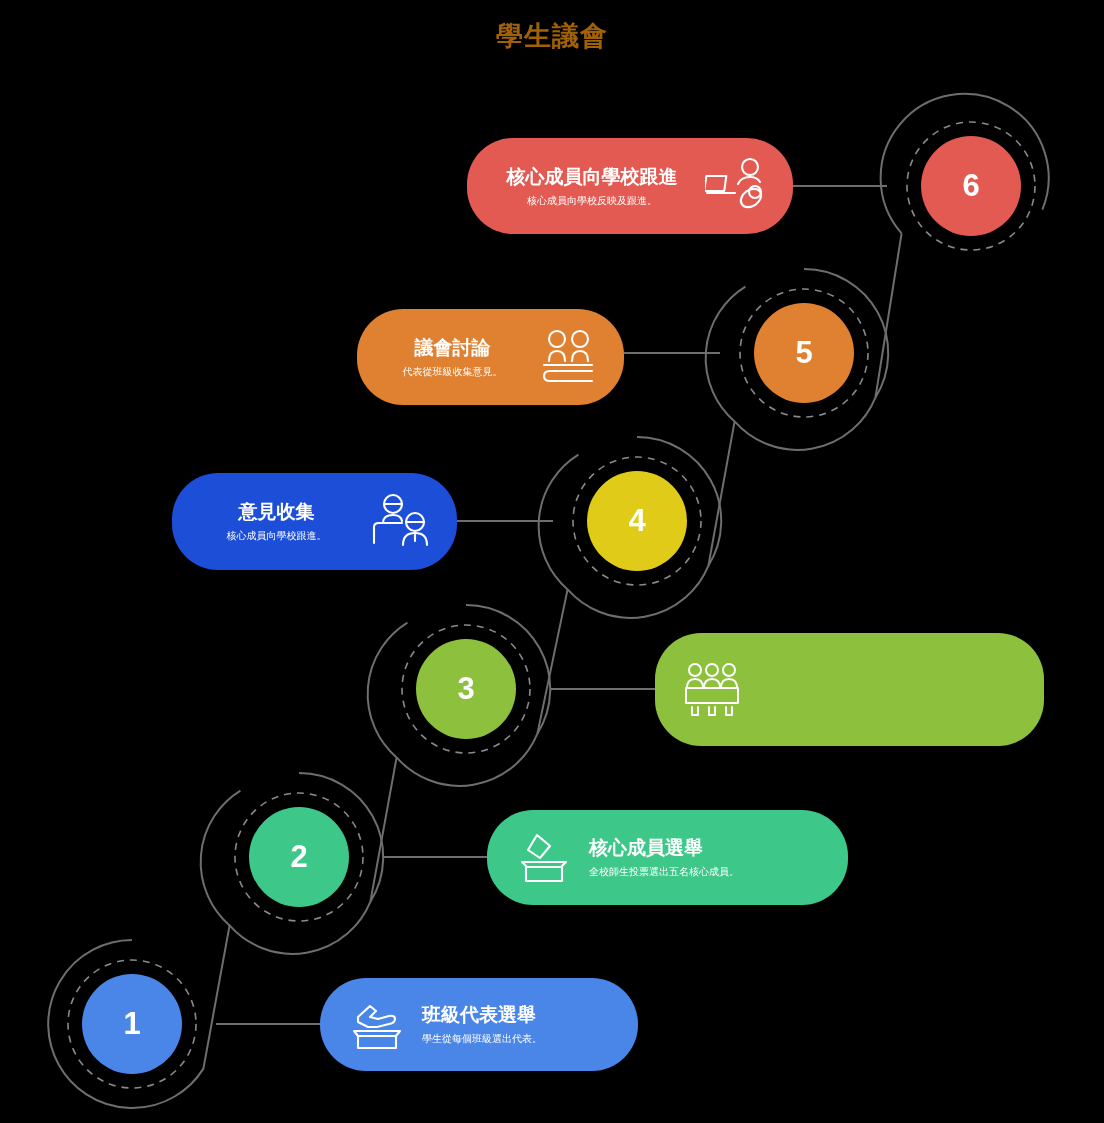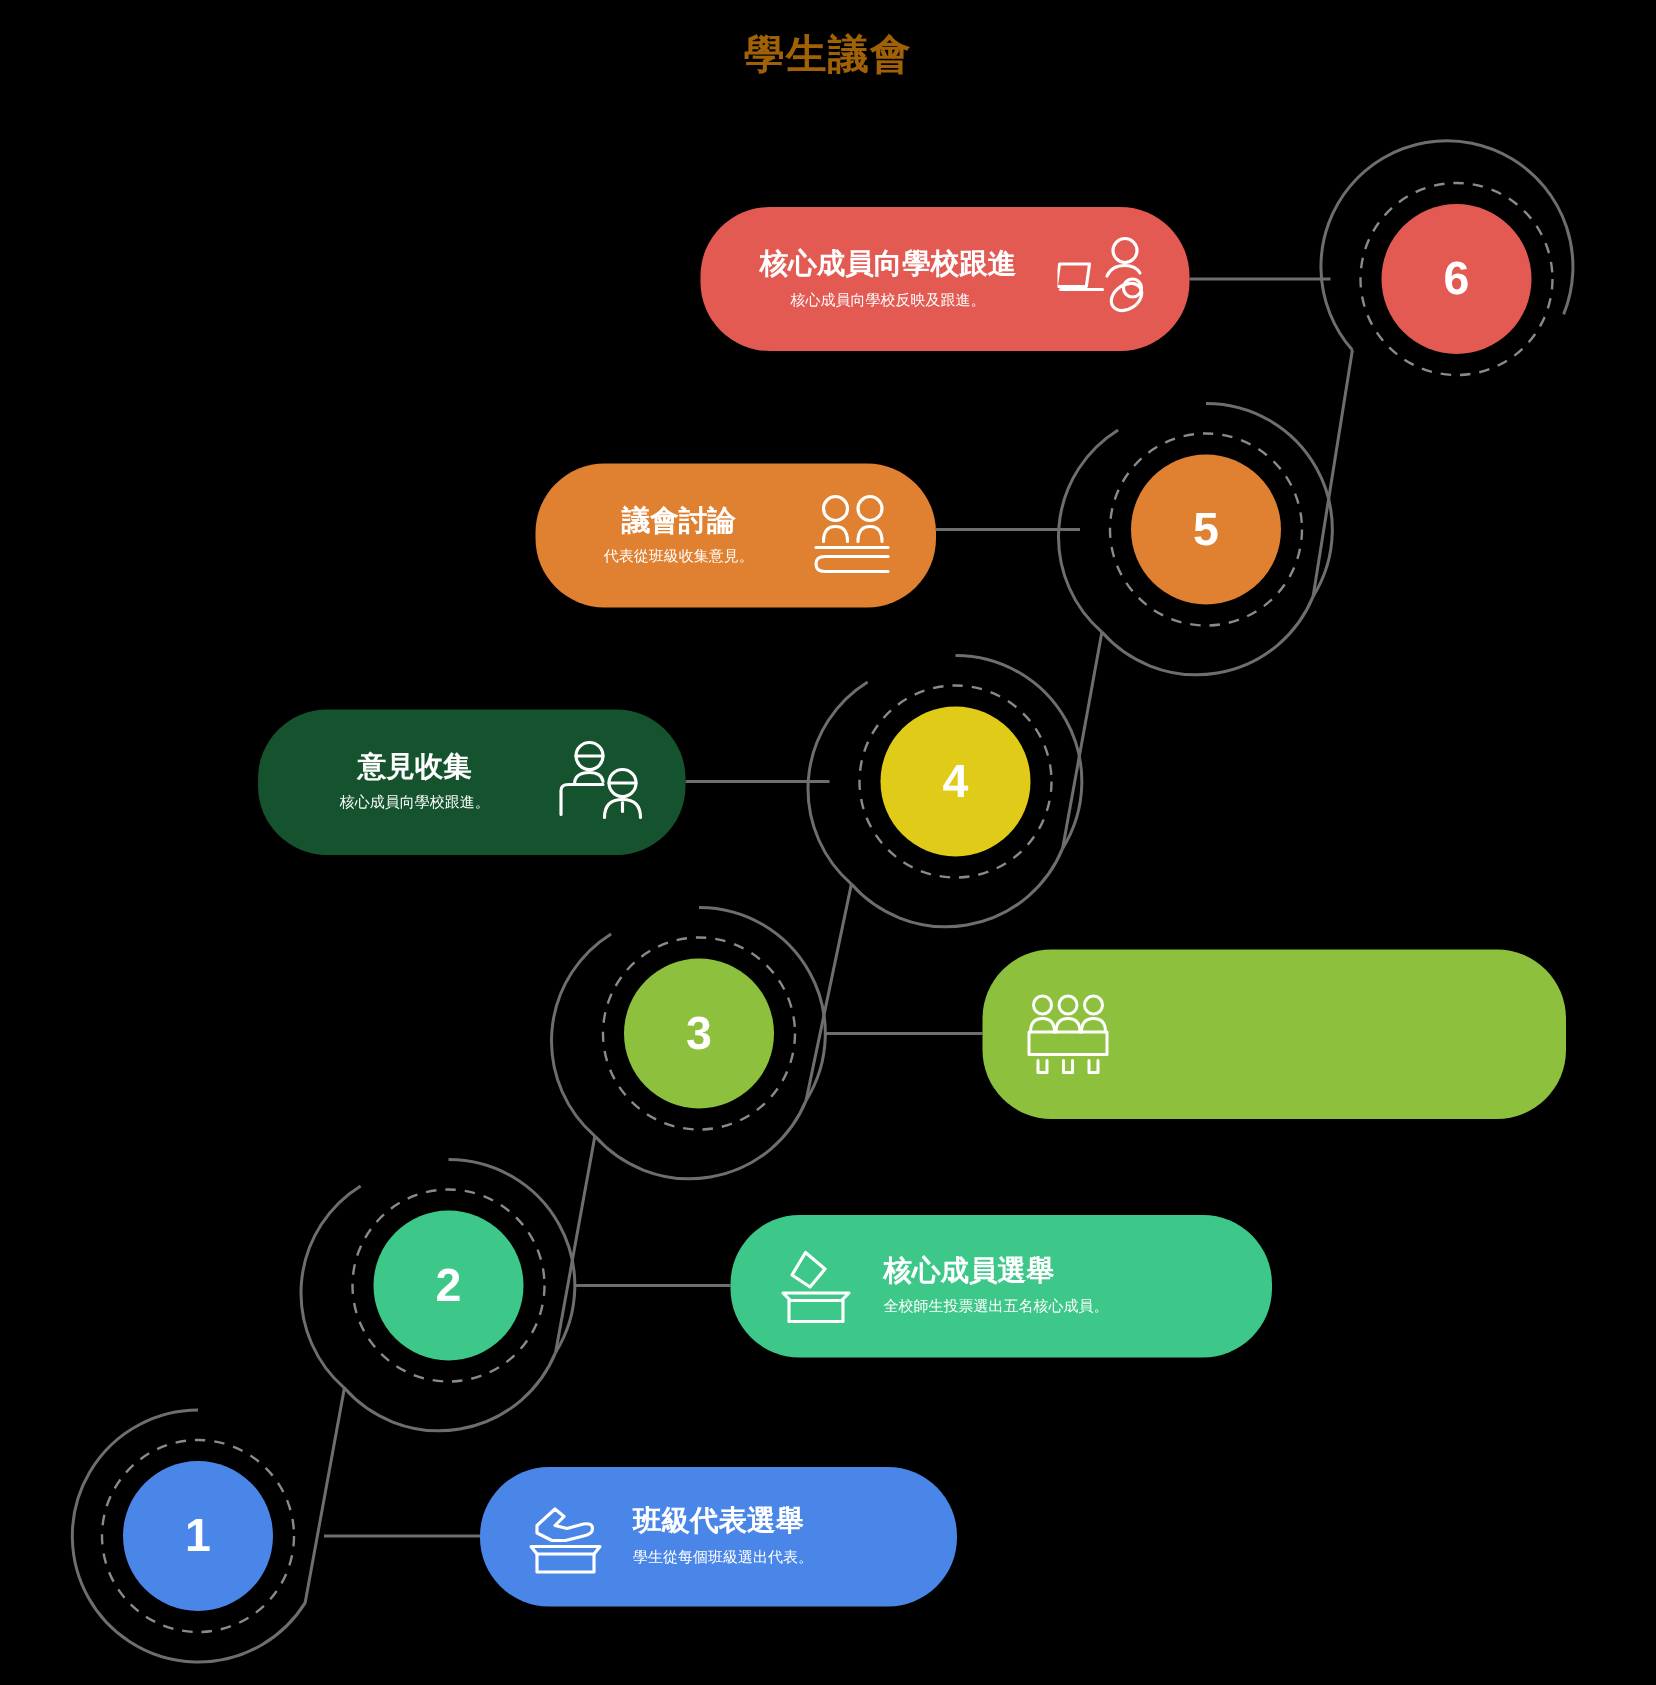--- a/index.html
+++ b/index.html
@@ -198,21 +198,21 @@
         <rect x="5" y="27" width="52" height="15"></rect>
         <path d="M11 46 L11 54 M17 46 L17 54 M11 54 L17 54"></path>
         <path d="M28 46 L28 54 M34 46 L34 54 M28 54 L34 54"></path>
         <path d="M45 46 L45 54 M51 46 L51 54 M45 54 L51 54"></path>
       </svg>
     </div>
     <div class="card-text">
     </div>
   </div>
 
-  <div class="card side-left" id="card-4" style="left: 172px; top: 473px; width: 285px; height: 97px; background: #14532d;">
+  <div class="card side-left" id="card-4" style="left: 172px; top: 473px; width: 285px; height: 97px; background: #1d4ed8;">
     <div class="card-icon">
       <svg viewBox="0 0 62 58" width="62" height="58" fill="none" stroke="#ffffff" stroke-width="2.1" stroke-linejoin="round" stroke-linecap="round">
         <circle cx="24" cy="11" r="9"></circle>
         <path d="M15 11 L33 11"></path>
         <path d="M14 30 Q14 22 24 22 Q32 22 33 28"></path>
         <path d="M5 34 L5 50 M5 34 Q5 30 10 30 L33 30"></path>
         <circle cx="46" cy="29" r="9"></circle>
         <path d="M37 29 L55 29"></path>
         <path d="M34 52 Q34 40 46 40 Q58 40 58 52"></path>
         <path d="M46 42 L46 48"></path>

